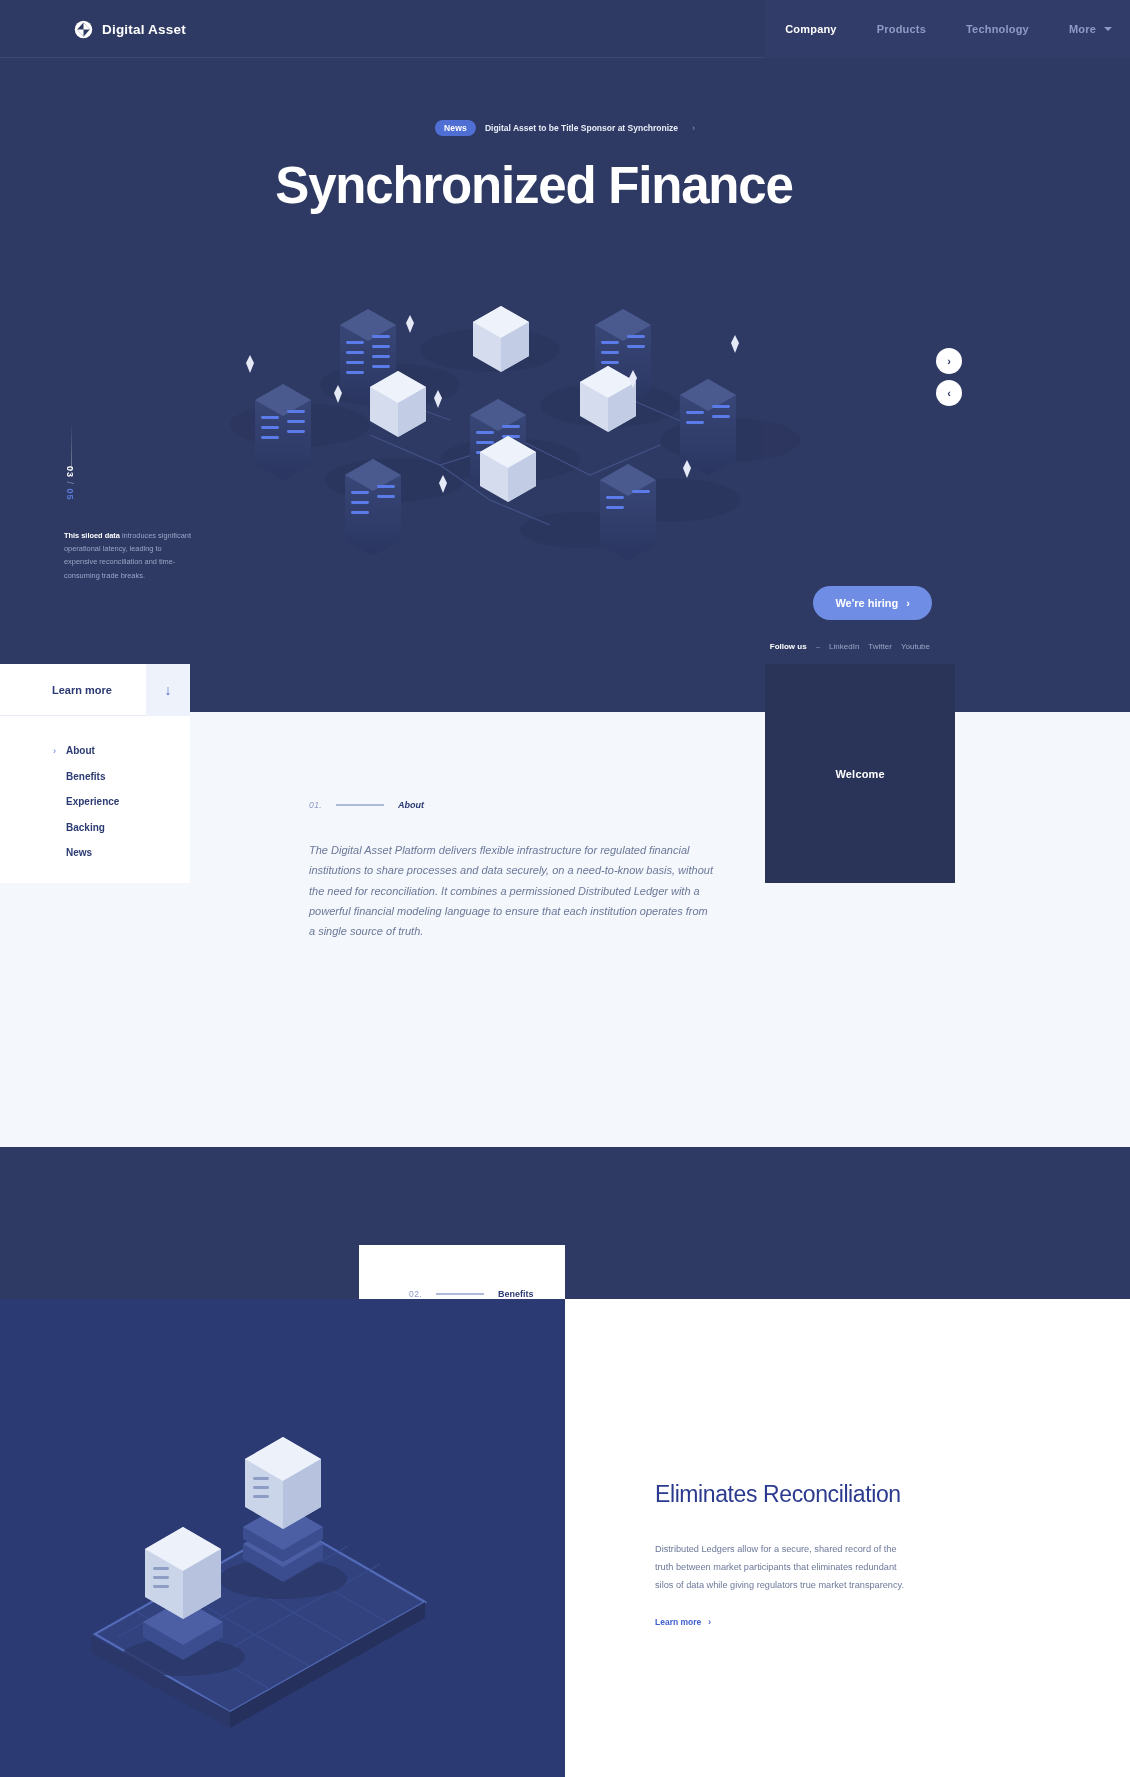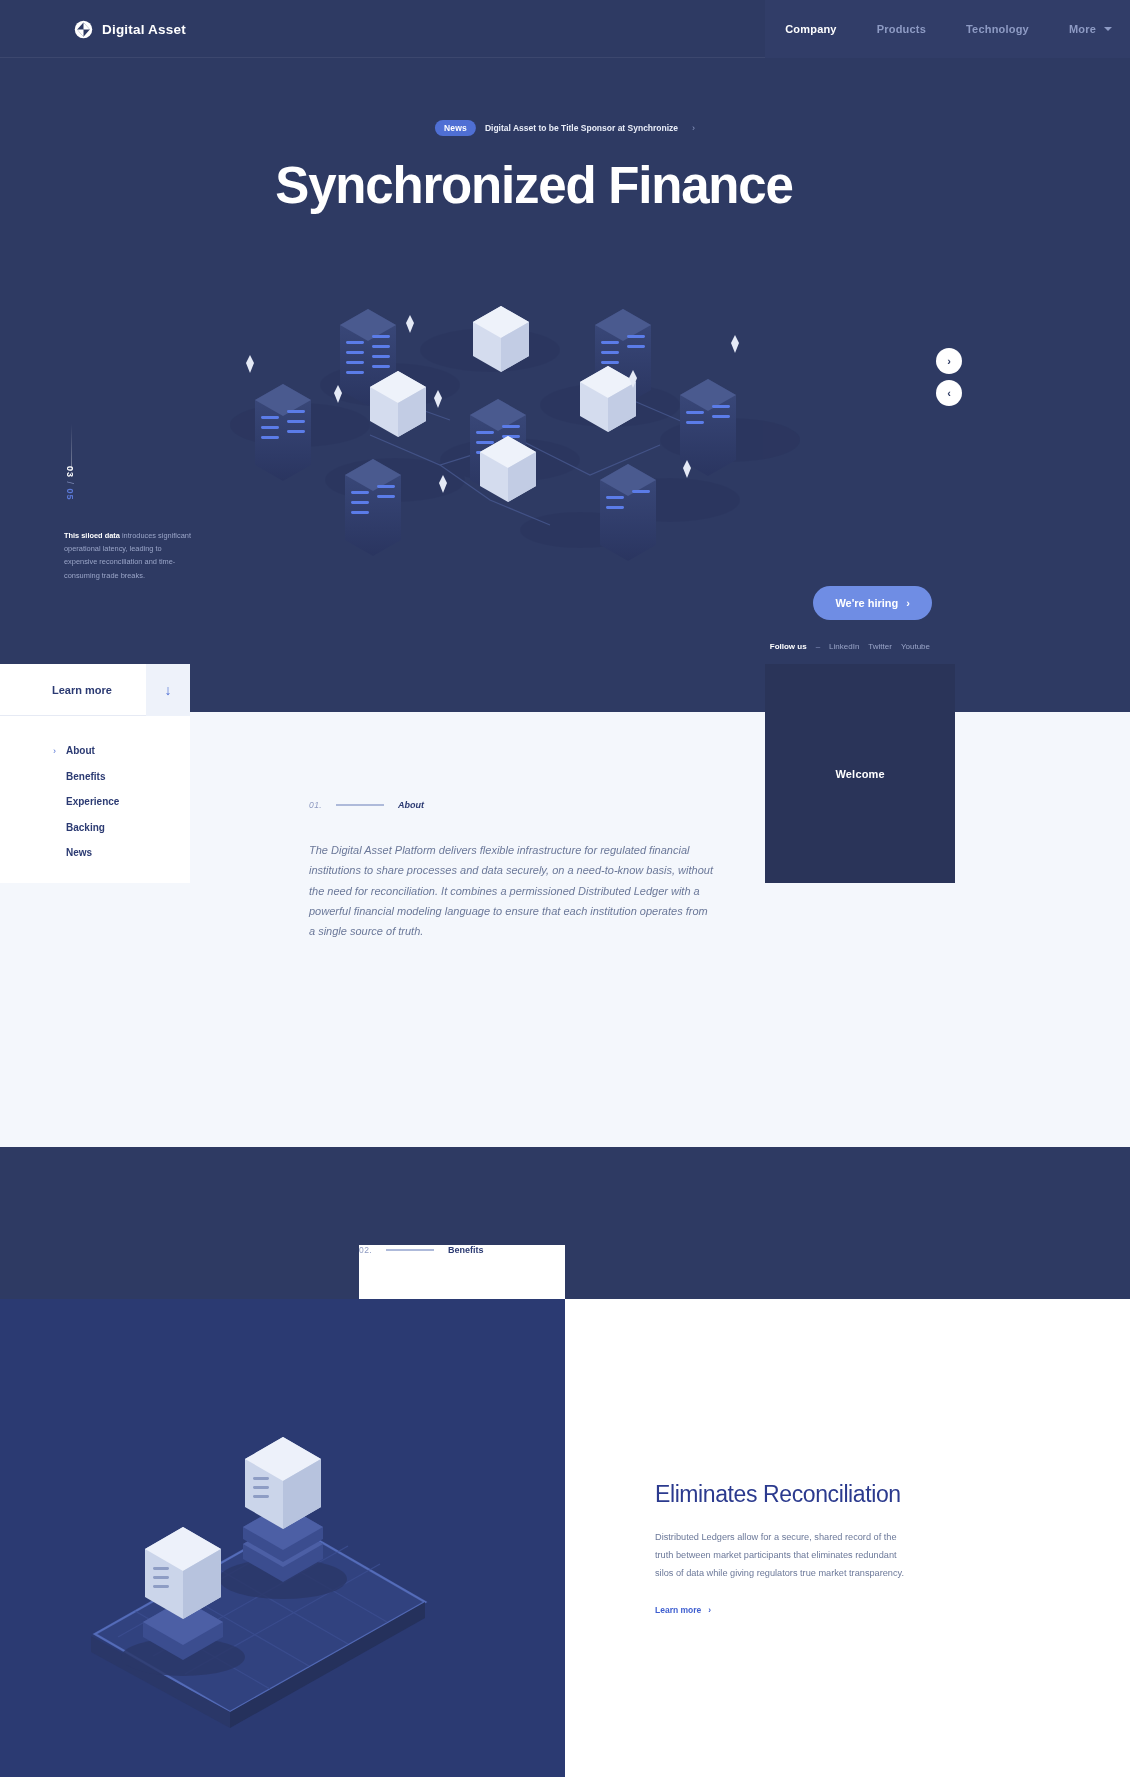--- a/index.html
+++ b/index.html
@@ -166,35 +166,35 @@
     letter-spacing:-.4px;
   }
   .about-p {
     margin-top:30px; font-size:11px; line-height:1.85; color:#6b7899; width:405px;
   }
 
   
   .benefits-card {
     position:absolute; left:359px; top:1245px; width:206px; height:54px;
     background:#fff; z-index:4;
-    display:flex; align-items:flex-start; 
+    display:flex; align-items:flex-end; padding-left:50px;
   }
 
   
   .elim { position:absolute; left:0; top:1299px; width:1130px; height:478px; background:#fff; }
   .elim-left {
     position:absolute; left:0; top:0; width:565px; height:478px;
     background:#2b3a72; overflow:hidden;
   }
   .elim-right { position:absolute; left:655px; top:181px; width:290px; }
   .elim-h {
     font-size:23px; line-height:1.25; font-weight:normal; color:#2b3a8e; letter-spacing:-.4px;
   }
   .elim-p {
-    margin-top:20px; font-size:9.2px; line-height:1.95; color:#6b7899; width:255px;
+    margin-top:32px; font-size:9.2px; line-height:1.95; color:#6b7899; width:255px;
   }
   .elim-link {
     margin-top:22px; font-size:8.5px; font-weight:bold; color:#3f5fd0;
     display:flex; align-items:center; gap:7px;
   }
 </style>
 </head>
 <body>
 
 <div class="page">

